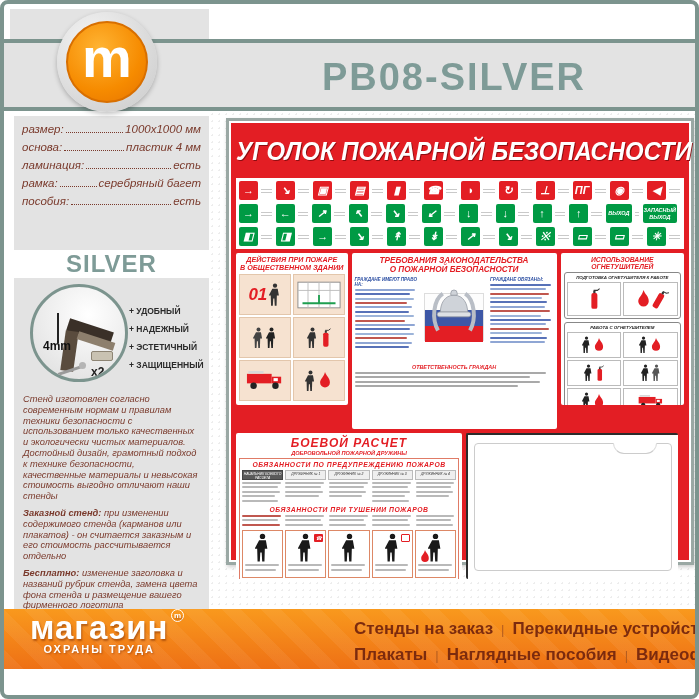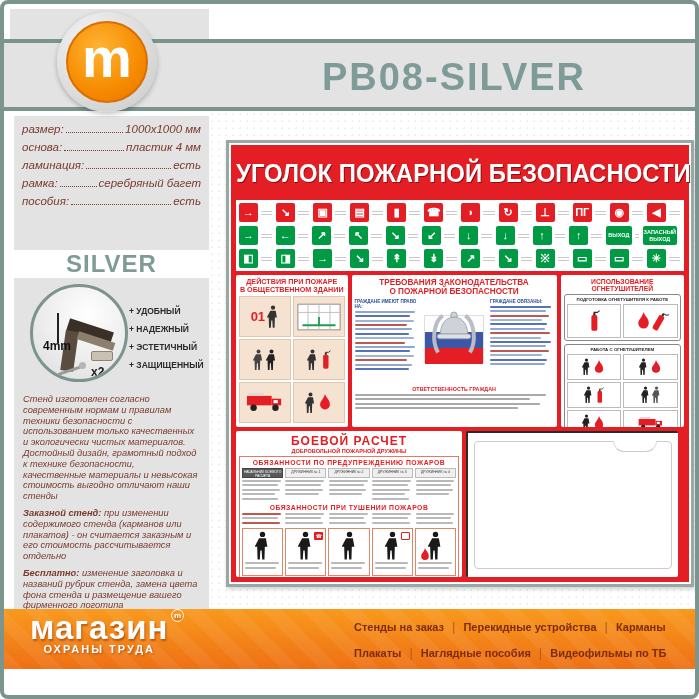--- a/index.html
+++ b/index.html
@@ -51,22 +51,22 @@
   .feature { font-size:8.5px; font-weight:bold; color:#2a2a2a; margin-bottom:8px; white-space:nowrap; }
   .desc { padding:4px 9px 0 9px; color:#7a3a2c; font-style:italic; font-size:9.3px; line-height:10.8px; }
   .desc p { margin-bottom:6px; }
   .desc strong { font-weight:bold; }
 
   
   .main-bg { position:absolute; left:205px; top:107px; width:490px; height:498px;
            background-image:radial-gradient(#ededed 1px, transparent 1px); background-size:7px 7px; }
 
   
-  .poster { position:absolute; left:222px; top:136px; width:468px; height:447px;
-            border:3px solid #9aa8a4; background:#fff; padding:2px; box-shadow:1px 2px 4px rgba(0,0,0,.2); }
+  .poster { position:absolute; left:222px; top:114px; width:468px; height:447px;
+            border:3px solid #9aa8a4; background:#fff; padding:2px; box-shadow:1px 2px 4px rgba(0,0,0,.2);font-style:italic; }
   .poster-red { width:100%; height:100%; background:#e31e24; padding:5px; display:flex; flex-direction:column; gap:4px; }
   .poster-head { display:flex; align-items:center; height:46px; flex:none; }
   .poster-title { flex:1; color:#fff; font-weight:bold; font-size:26px; letter-spacing:0;
             transform:scaleX(.92); transform-origin:left center; white-space:nowrap;
             text-shadow:1px 1px 0 #8d0d11; }
 
   .signs { background:#fff; padding:2px; display:flex; flex-direction:column; gap:2px; flex:none; }
   .sign-row { display:flex; gap:1px; }
   .tile { flex:1; display:flex; align-items:center; gap:2px; background:#fff; padding:1px; }
   .sq { width:19px; height:19px; flex:none; display:flex; align-items:center; justify-content:center;
@@ -77,24 +77,24 @@
 
   .prow { display:flex; gap:4px; flex:none; }
   .card { background:#fff; border-radius:2px; padding:3px; overflow:hidden; position:relative; }
   .red-head { color:#e31e24; font-weight:bold; text-align:center; white-space:pre-line; }
 
   
   #card-actions { width:112px; height:152px; }
   #card-actions .red-head { font-size:7.2px; line-height:8.2px; margin-bottom:2px; }
   .act-grid { display:grid; grid-template-columns:1fr 1fr; gap:2px; }
   .act-cell { height:41px; background:#f6e2d0; border:1px solid #e3c6ab; display:flex; align-items:center; justify-content:center; gap:2px; position:relative; }
-  .act01 { color:#e31e24; font-weight:bold; font-size:13px; }
+  .act01 { color:#e31e24; font-weight:bold; font-size:17px; }
 
   
-  #card-law { width:206px; height:152px; }
+  #card-law { width:206px; height:176px; }
   #card-law .red-head { font-size:8.2px; line-height:9.4px; margin-bottom:2px; }
   .law-cols { display:flex; gap:4px; }
   .law-col { flex:1; }
   .law-col-head { font-size:4.6px; font-weight:bold; color:#2b4ea2; margin-bottom:2px; }
   .law-mid { width:64px; flex:none; position:relative; height:84px; }
   .flag { position:absolute; left:2px; top:16px; width:60px; height:48px; border:1px solid #ddd; }
   .flag i { display:block; height:16px; }
   .flag .w { background:#fdfdfd; } .flag .b { background:#3d57a6; } .flag .r { background:#e31e24; }
   .helm { position:absolute; left:8px; top:6px; width:48px; height:66px; }
   .law-bottom-head { font-size:5.4px; font-weight:bold; color:#e31e24; text-align:center; margin:3px 0 2px 0; }
@@ -143,21 +143,21 @@
             background:repeating-linear-gradient(45deg, rgba(255,255,255,.06) 0 14px, transparent 14px 28px); }
   .brand { position:absolute; left:26px; top:4px; text-align:center; cursor:pointer; }
   .brand-top { color:#fff; font-size:33px; font-weight:bold; line-height:30px; letter-spacing:1px;
             text-shadow:1px 2px 2px rgba(120,40,0,.5); position:relative; }
   .brand-mark { position:absolute; top:-4px; right:-16px; width:13px; height:13px; border:1.5px solid #fff;
             border-radius:50%; font-size:8px; line-height:11px; color:#fff; font-weight:bold; text-align:center; }
   .brand-bottom { color:#fff; font-size:11px; font-weight:bold; letter-spacing:2px;
             text-shadow:1px 1px 2px rgba(120,40,0,.5); }
   .flinks { position:absolute; left:350px; width:345px; display:flex; flex-wrap:nowrap; align-items:center; }
   #flinks1 { top:10px; } #flinks2 { top:36px; }
-  .flink { color:#7c2b0e; font-size:11px; font-weight:bold; white-space:nowrap; cursor:pointer; }
+  .flink { color:#7c2b0e; font-size:17px; font-weight:bold; white-space:nowrap; cursor:pointer; }
   .fsep { color:#b35c1f; margin:0 8px; font-size:13px; }
 
   svg.sym { display:block; }
 </style>
 </head>
 <body>
 
 <svg width="0" height="0" style="position:absolute">
   <symbol id="sym-person" viewBox="0 0 20 40">
     <circle cx="10" cy="4.5" r="3.6"></circle>

